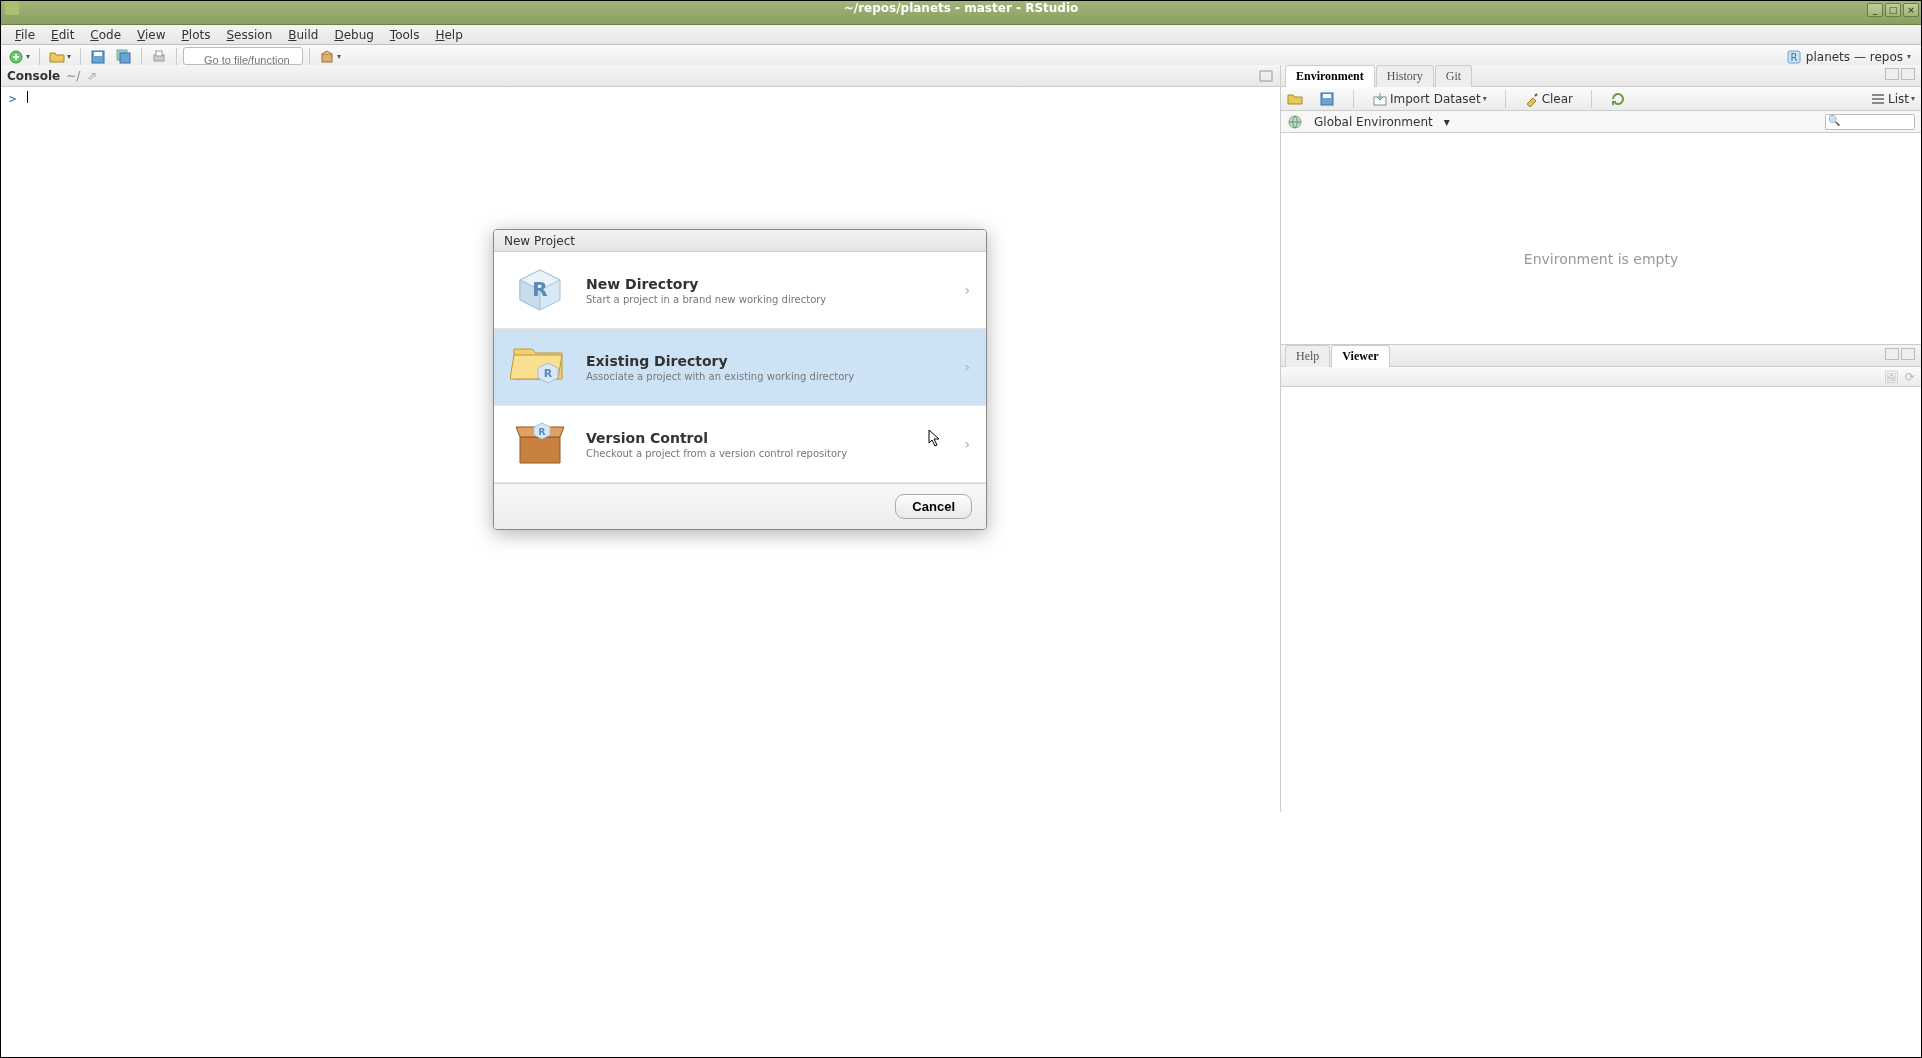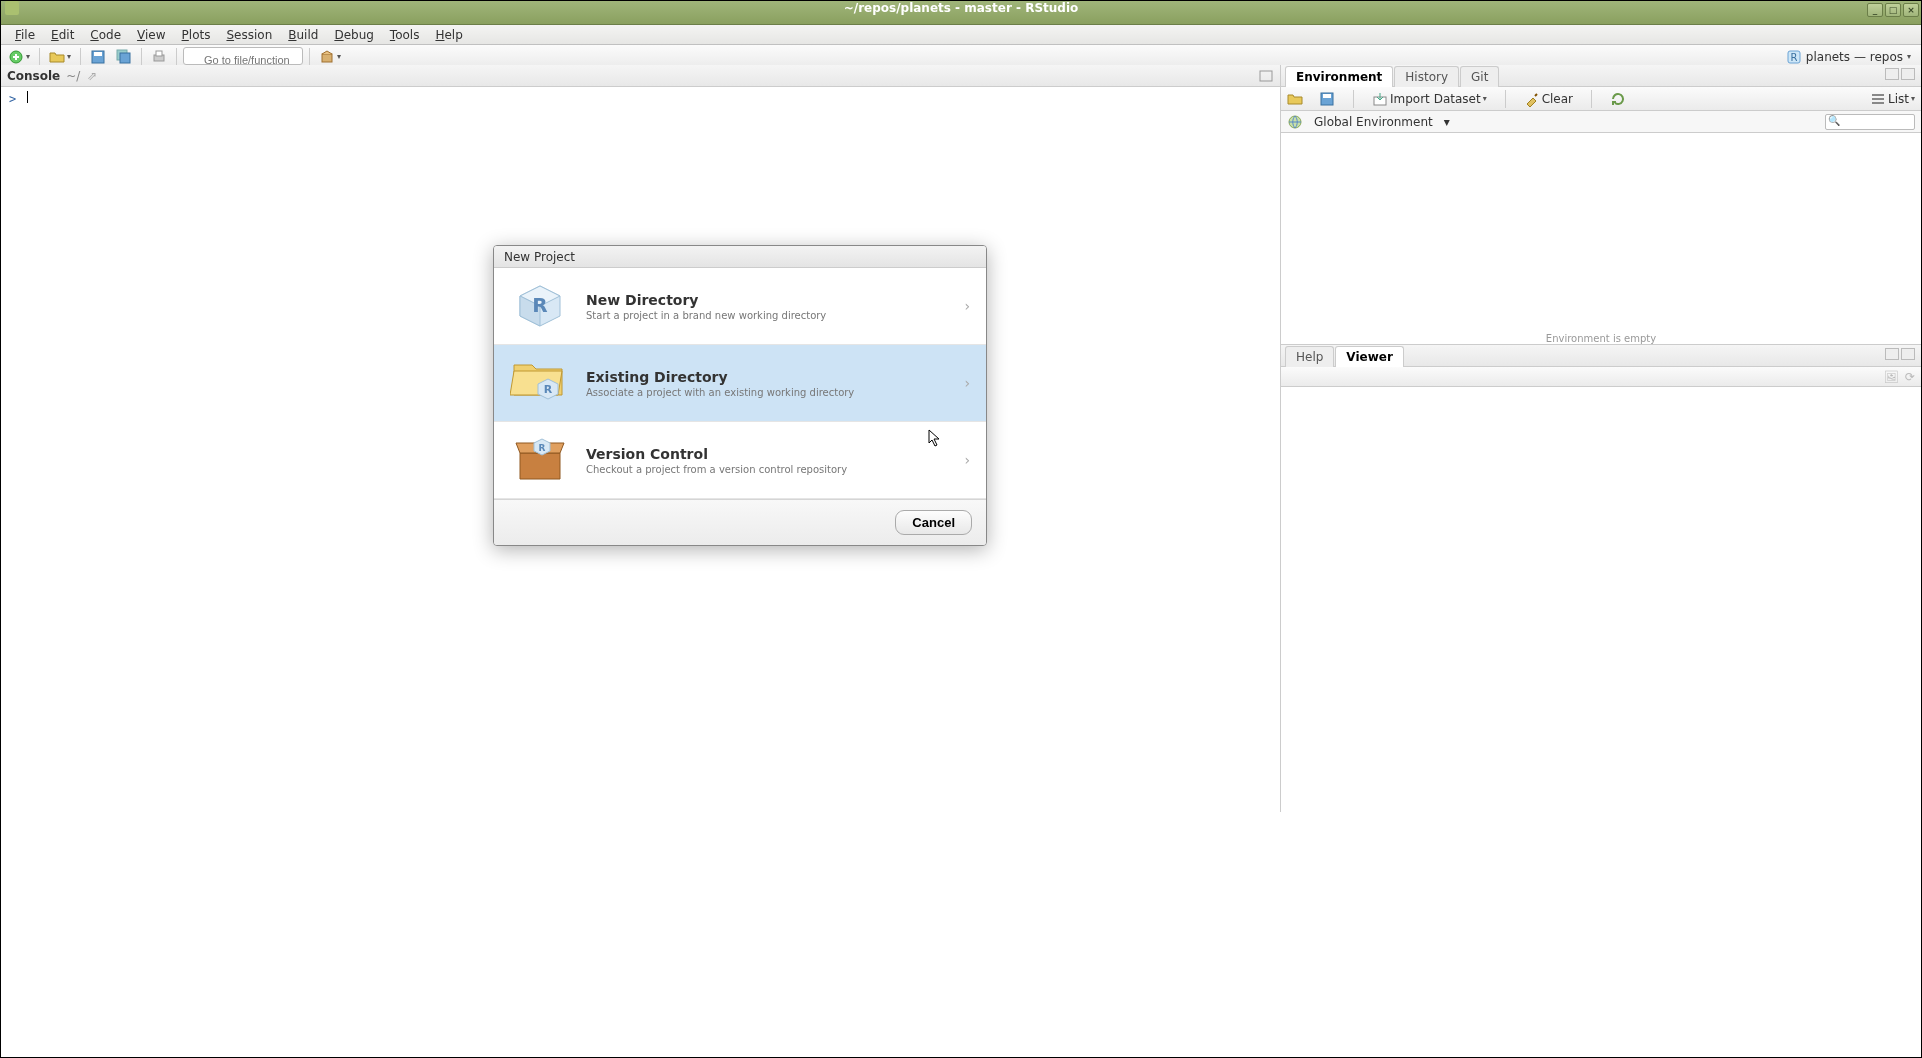--- a/index.html
+++ b/index.html
@@ -169,23 +169,24 @@
   font-size: 12px;
 }
 .console-body .prompt { color: #3465a4; }
 
 
 .tab-strip {
   height: 22px;
   background: linear-gradient(to bottom, #f5f5f5 0%, #e8e8e8 100%);
   border-bottom: 1px solid #ccc;
   display: flex;
-  align-items: flex-start;
+  align-items: flex-end;
   padding-left: 4px;
   position: relative;
+  font-family: Liberation Serif, serif;
 }
 .tab-strip .tab {
   padding: 3px 10px;
   border: 1px solid #ccc;
   border-bottom: none;
   background: #eee;
   border-radius: 3px 3px 0 0;
   margin-right: 1px;
   font-size: 12px;
   color: #555;
@@ -250,43 +251,43 @@
 .env-scope .scope-search .mag {
   position: absolute;
   left: 3px;
   top: 1px;
   font-size: 10px;
   color: #888;
 }
 .env-body {
   flex: 1;
   display: flex;
-  align-items: flex-end;
+  align-items: center;
   justify-content: center;
   padding-top: 40px;
-  font-size: 10px;
+  font-size: 14px;
   color: #999;
 }
 
 
 .right-top { display:flex; flex-direction:column; height: 280px; border-bottom: 1px solid #ccc;}
 .right-bottom { display:flex; flex-direction:column; flex:1; }
 .viewer-body { flex:1; background:#fff; }
 .viewer-toolbar {
   height: 20px;
   background: linear-gradient(to bottom, #fbfbfb 0%, #ebebeb 100%);
   border-bottom: 1px solid #ccc;
   display:flex; justify-content:flex-end; align-items:center; padding:0 6px; gap:6px;
 }
 
 
 .dialog {
   position: absolute;
   left: 492px;
-  top: 244px;
+  top: 228px;
   width: 494px;
   background: #fff;
   border: 1px solid #888;
   border-radius: 4px;
   box-shadow: 0 4px 20px rgba(0,0,0,0.3);
   overflow: hidden;
 }
 .dialog-title {
   height: 22px;
   background: linear-gradient(to bottom, #f3f3f3 0%, #e4e4e4 100%);

